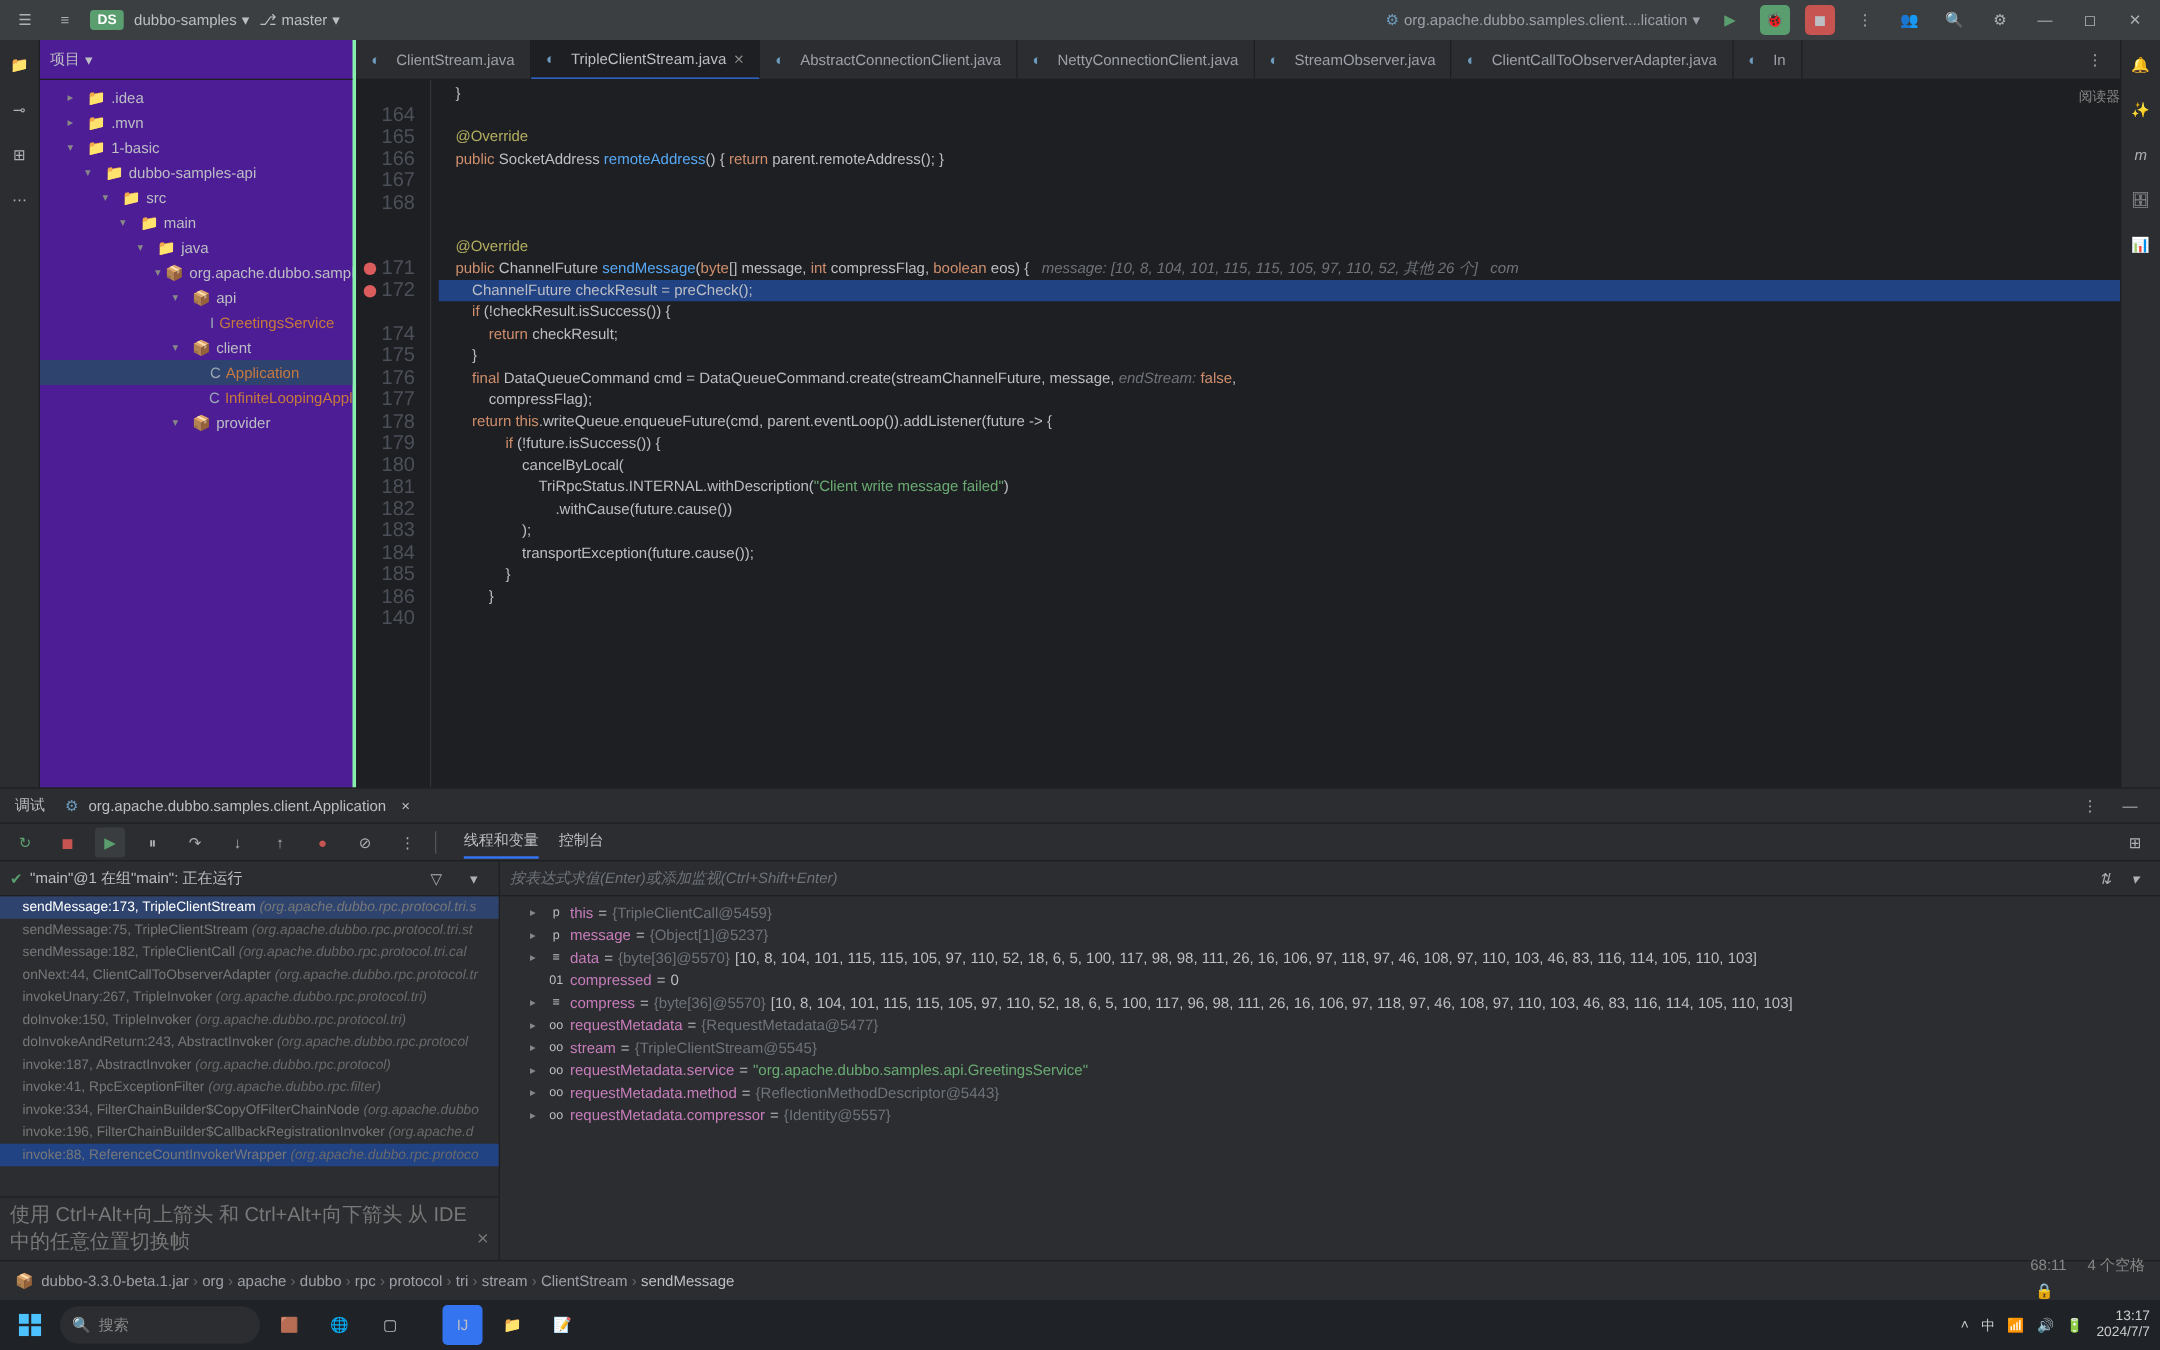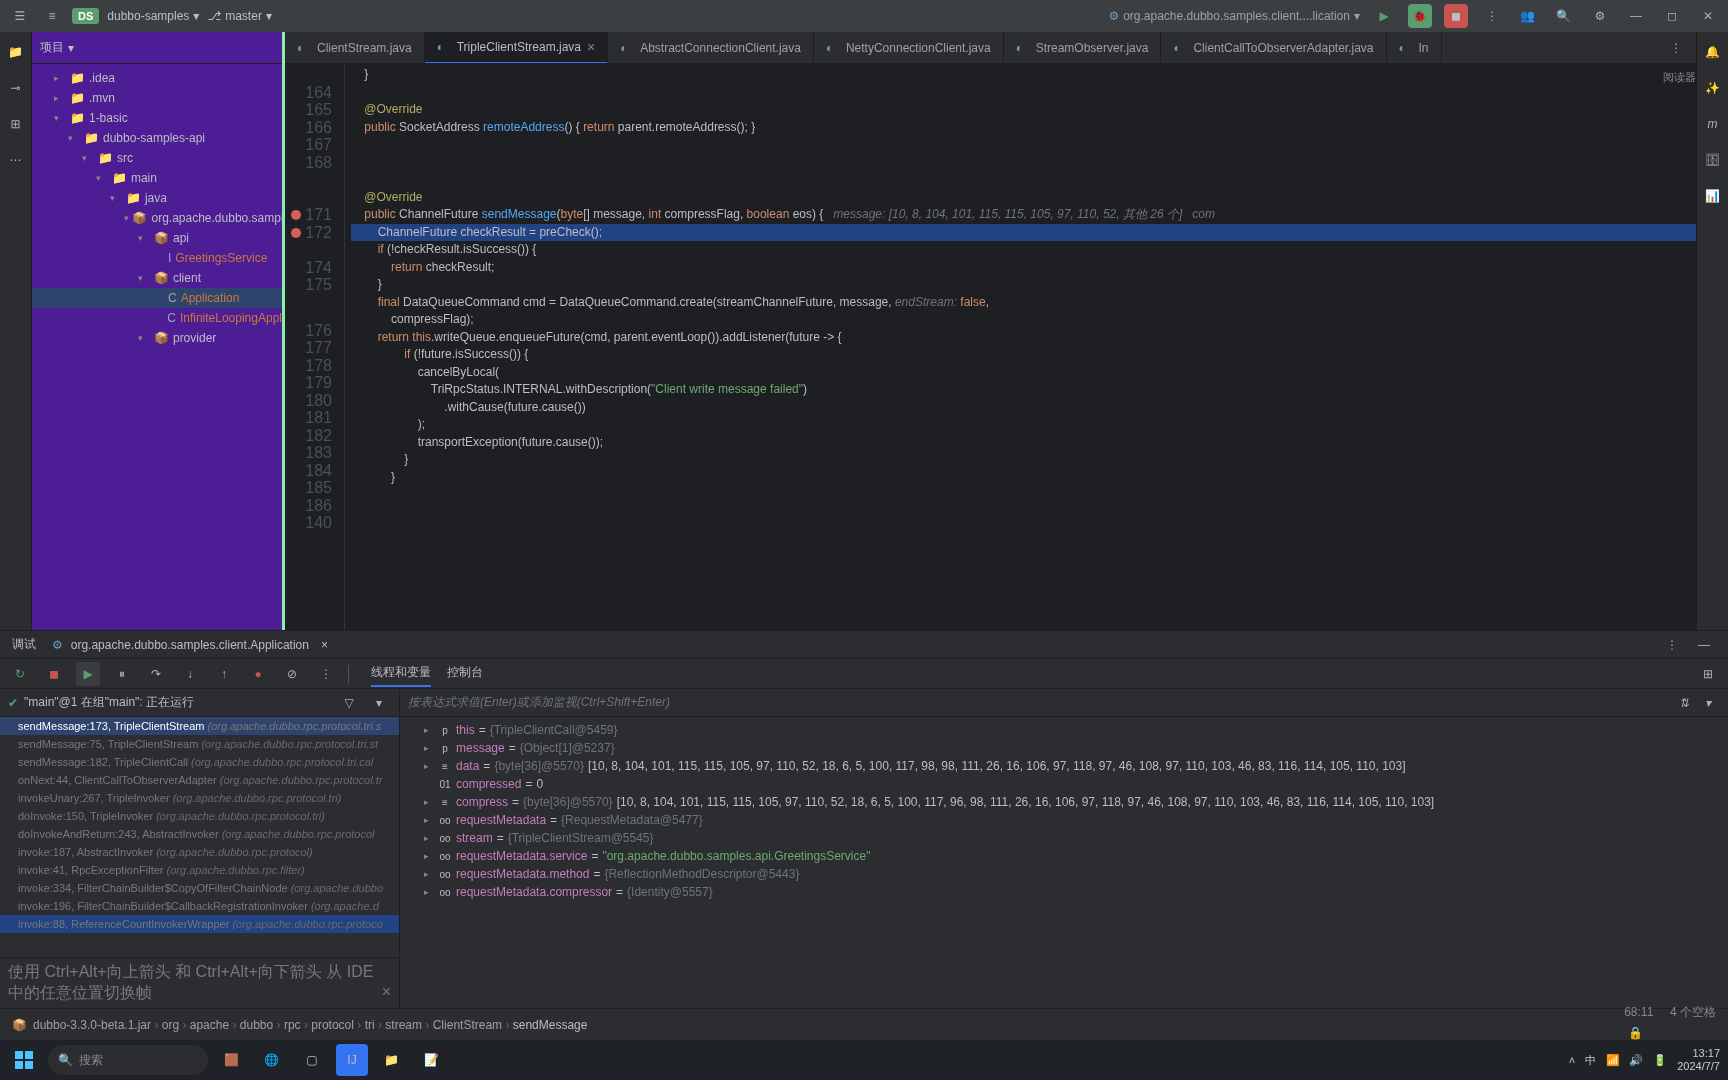--- a/index.html
+++ b/index.html
@@ -291,21 +291,21 @@
           <div style="height: 17.5px;">166</div>
           <div style="height: 17.5px;">167</div>
           <div style="height: 17.5px;">168</div>
           <div style="height: 17.5px;"></div>
           <div style="height: 17.5px;"></div>
           <div style="height: 17.5px;">171</div>
           <div style="height: 17.5px;">172</div>
           <div style="height: 17.5px;"></div>
           <div style="height: 17.5px;">174</div>
           <div style="height: 17.5px;">175</div>
-          <div style="height: 17.5px; margin-top: 28px;">176</div>
+          <div style="height: 17.5px;">176</div>
           <div style="height: 17.5px;">177</div>
           <div style="height: 17.5px;">178</div>
           <div style="height: 17.5px;">179</div>
           <div style="height: 17.5px;">180</div>
           <div style="height: 17.5px;">181</div>
           <div style="height: 17.5px;">182</div>
           <div style="height: 17.5px;">183</div>
           <div style="height: 17.5px;">184</div>
           <div style="height: 17.5px;">185</div>
           <div style="height: 17.5px;">186</div>
@@ -485,21 +485,21 @@
         <rect x="10" y="10" width="8" height="8" fill="#4cc2ff"></rect>
       </svg>
   </span>
   <div class="search-box">
     <span>🔍</span>
     <span>搜索</span>
   </div>
   <span class="app-ico">🟫</span>
   <span class="app-ico">🌐</span>
   <span class="app-ico">▢</span>
-  <span class="app-ico" style="background:#3574f0;">IJ</span>
+  <span class="app-ico" style="background:#3574f0;margin-left:18px;">IJ</span>
   <span class="app-ico">📁</span>
   <span class="app-ico">📝</span>
   <div class="tray">
     <span>˄</span>
     <span>中</span>
     <span>📶</span>
     <span>🔊</span>
     <span>🔋</span>
     <div class="clock">
       <div>13:17</div>

